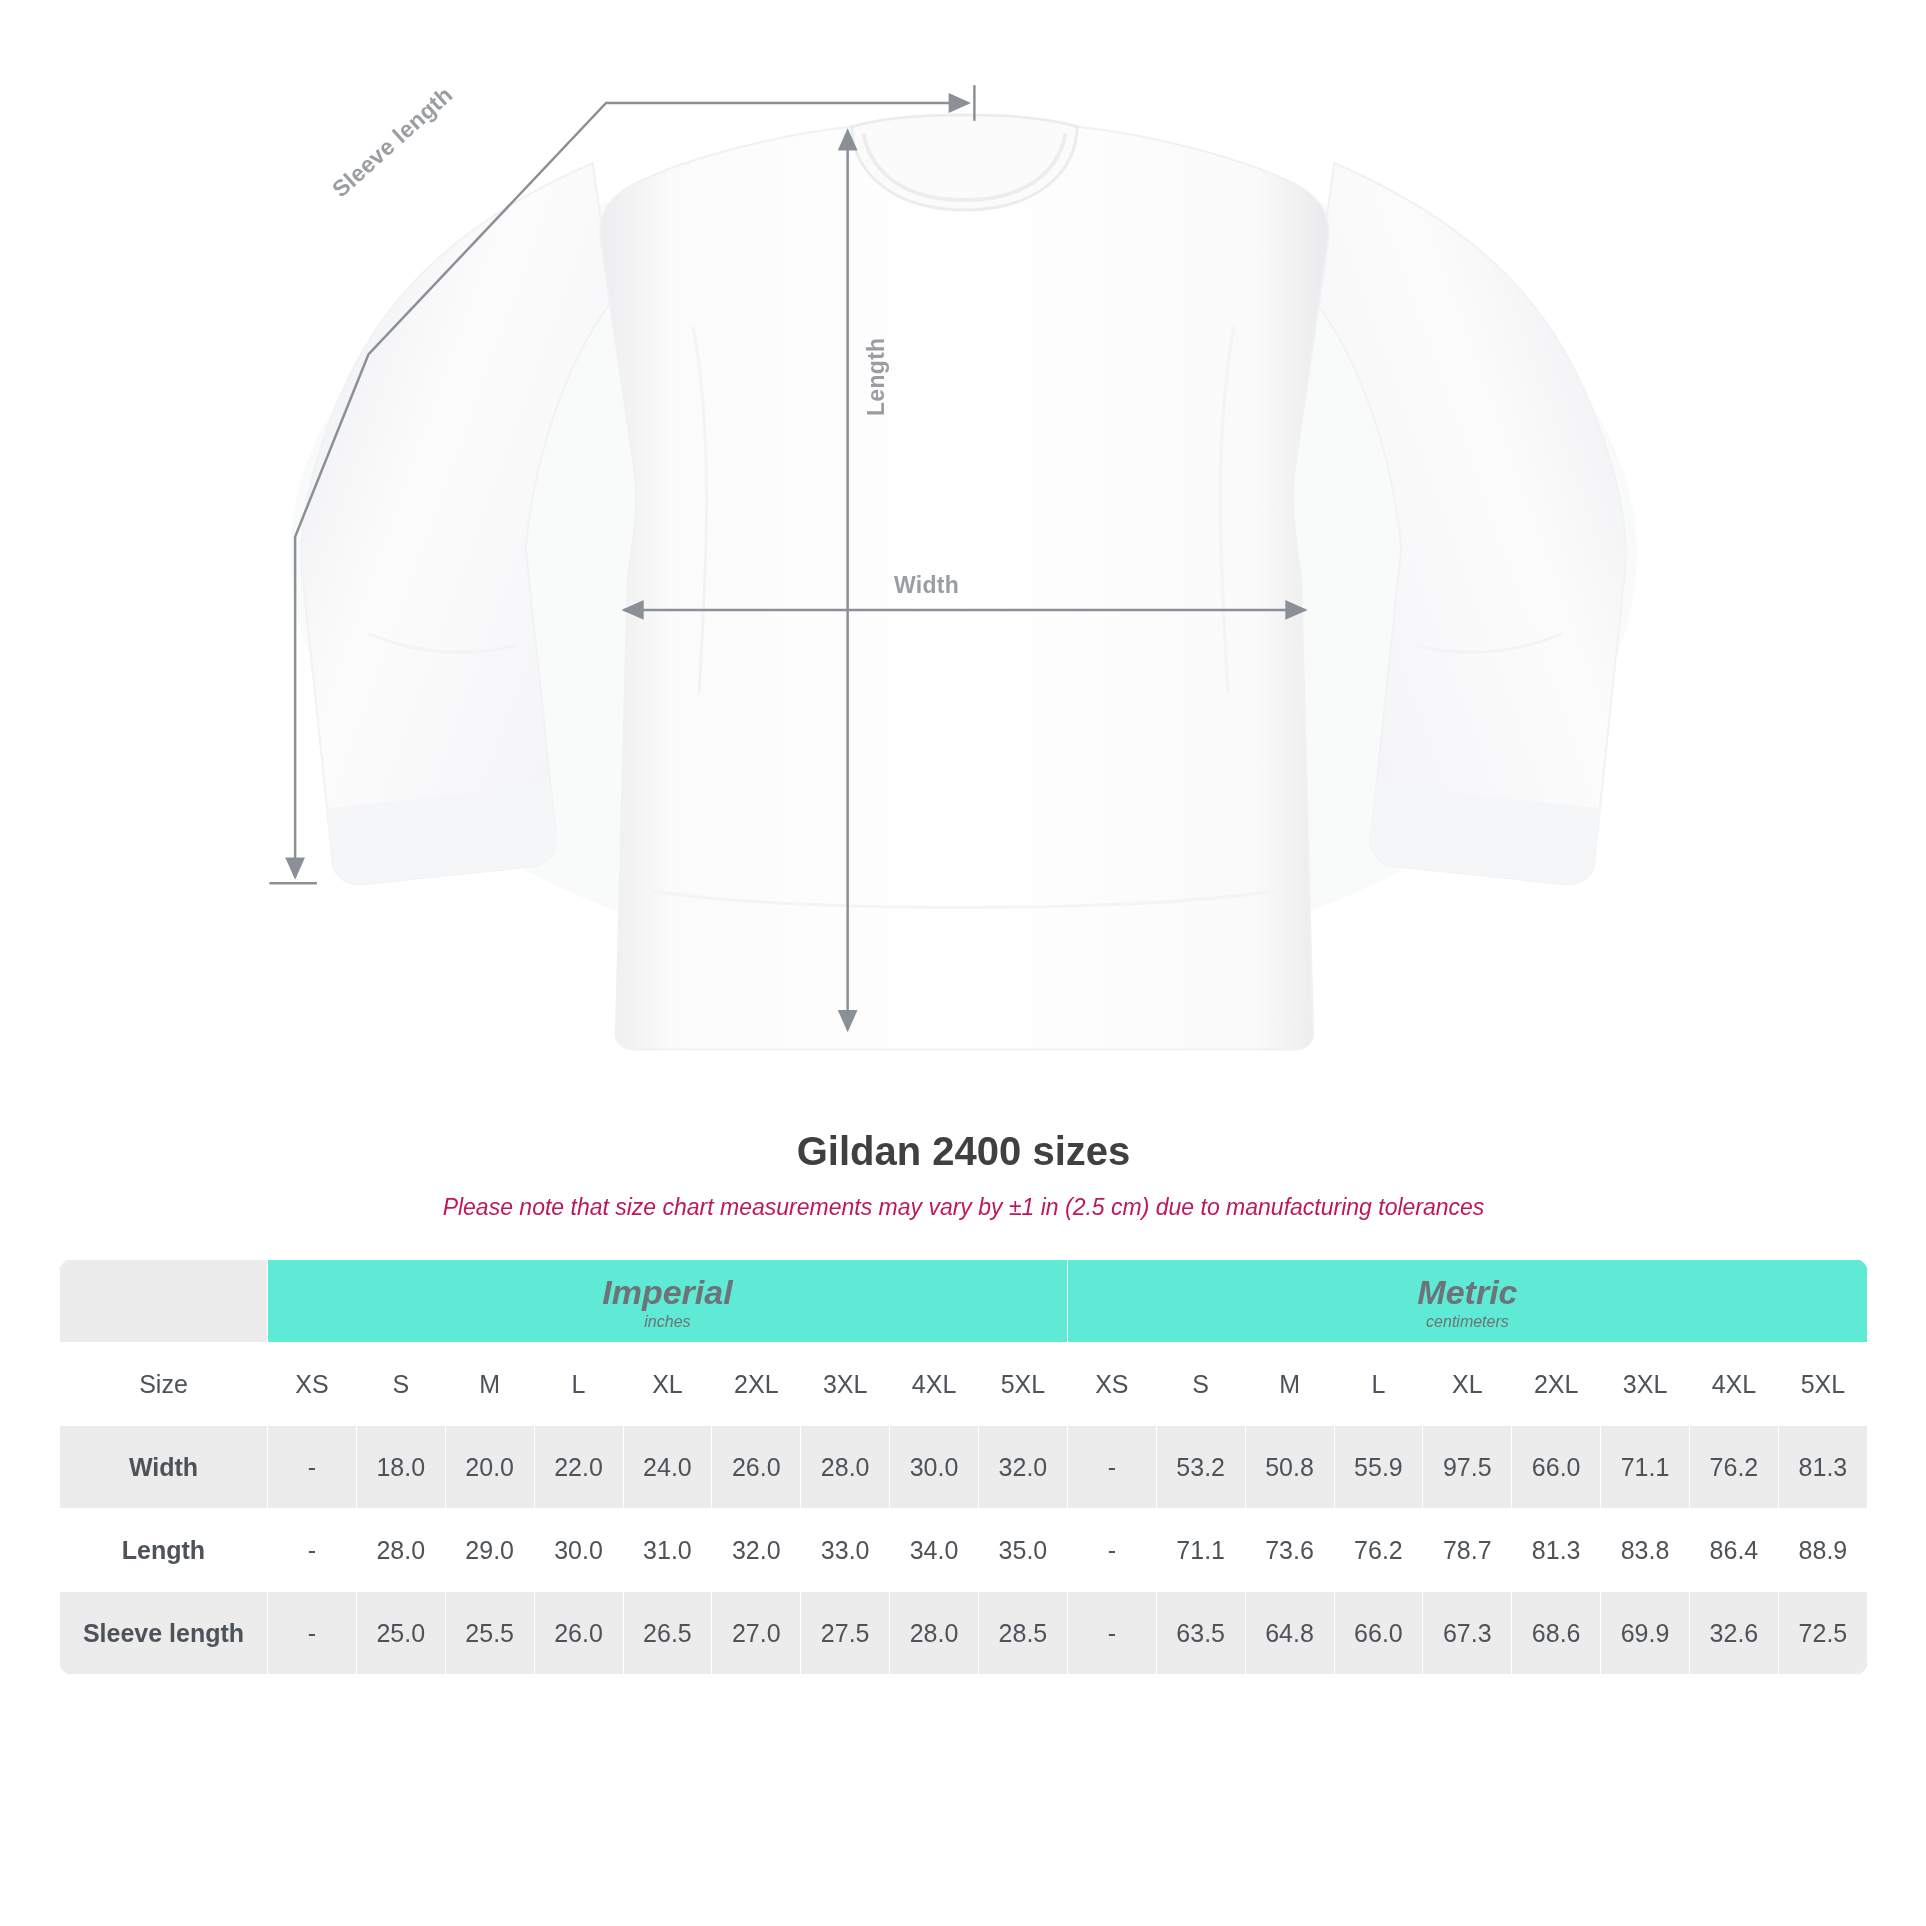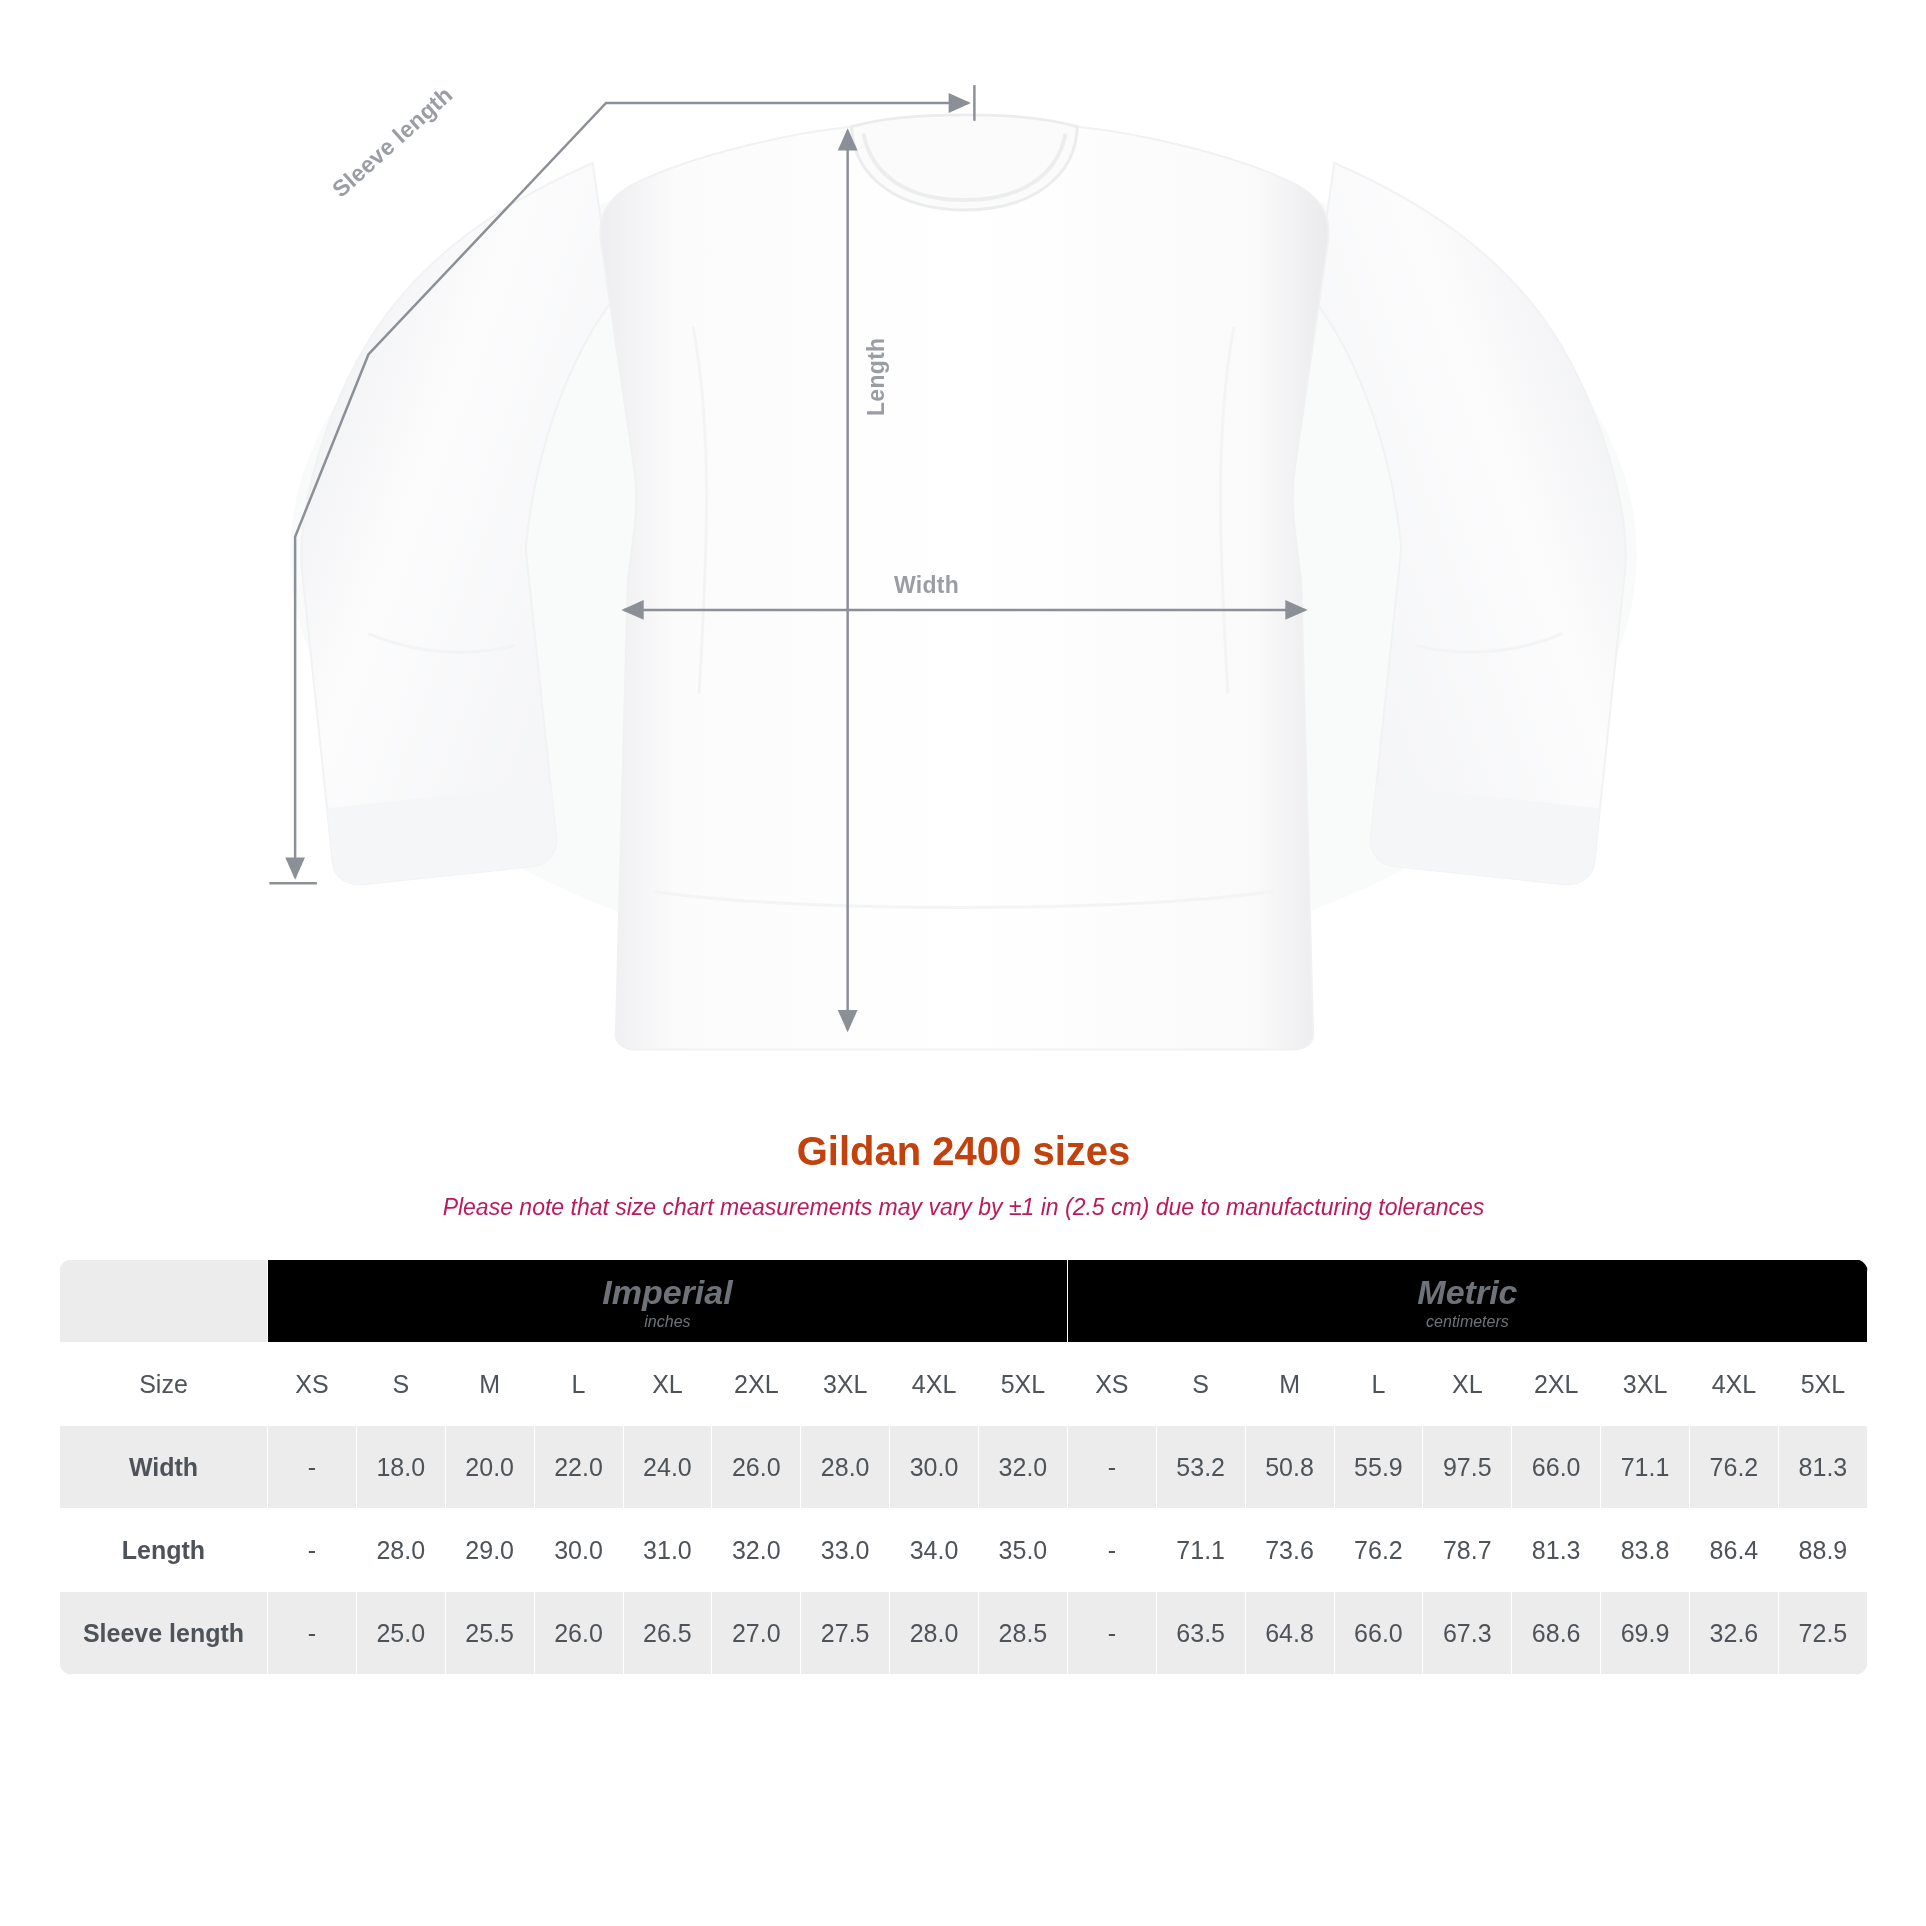--- a/index.html
+++ b/index.html
@@ -54,21 +54,21 @@
   }
 
   
   .title-block {
     text-align: center;
     margin-top: 20px;
   }
   .chart-title {
     font-size: 40px;
     font-weight: bold;
-    color: #c2410c;
+    color: #404040;
     margin: 0 0 20px 0;
   }
   .chart-note {
     font-size: 23px;
     font-style: italic;
     color: #be185d;
     margin: 0;
   }
 
   
@@ -84,21 +84,21 @@
   }
   table.size-table td, table.size-table th {
     border: 1px solid #ffffff;
     text-align: center;
     font-size: 25px;
     color: #4d5358;
     padding: 0;
     height: 83px;
   }
   .unit-head {
-    background: #000000;
+    background: #5eead4;
     height: 149px;
     vertical-align: middle;
   }
   .unit-head .unit-name {
     font-size: 34px;
     font-weight: bold;
     font-style: italic;
     color: #6d7378;
     display: block;
     line-height: 1.25;

